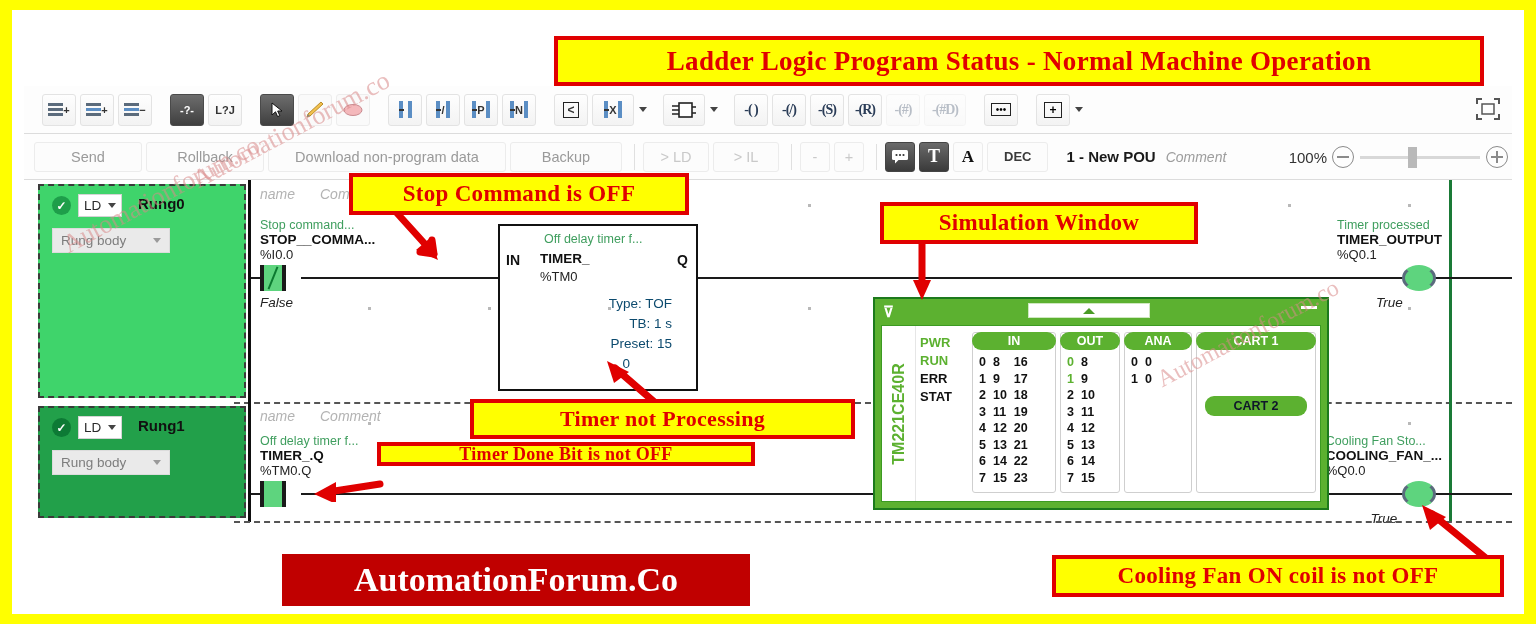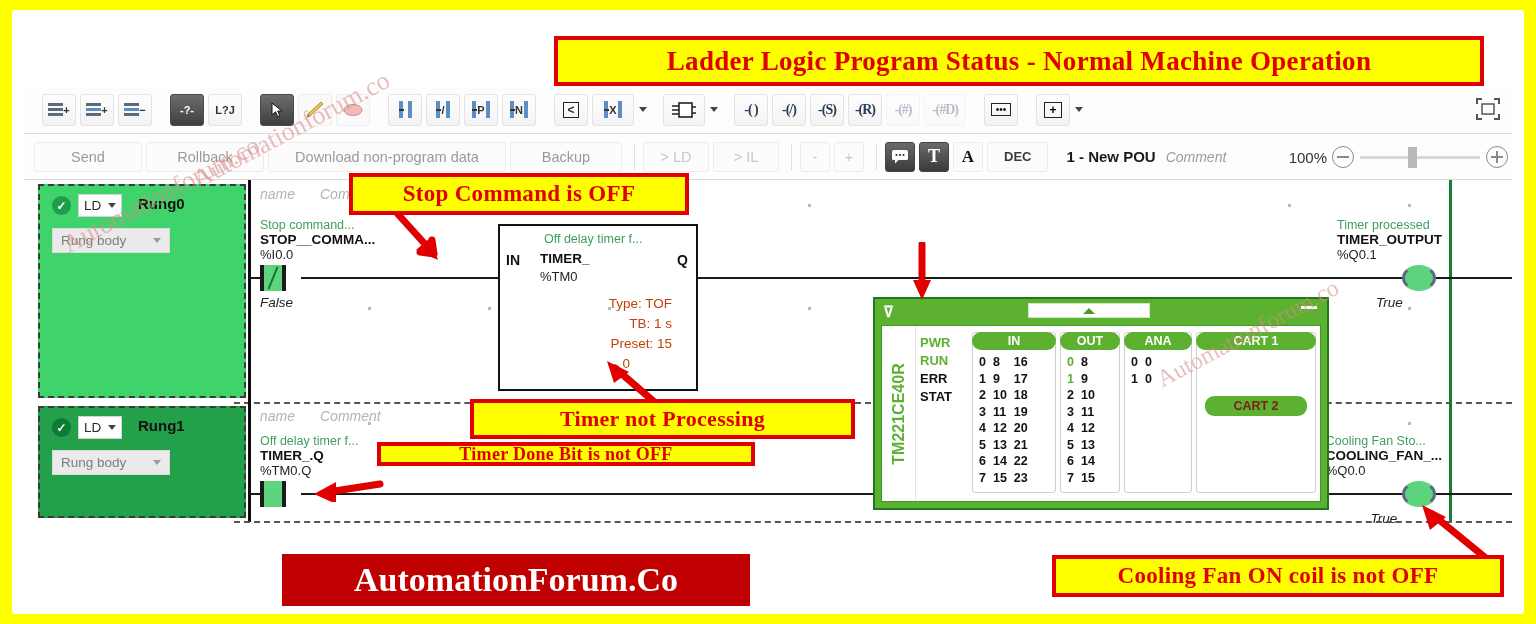--- a/index.html
+++ b/index.html
@@ -145,21 +145,21 @@
   
   #timerblock {
     position:absolute; left:250px; top:44px; width:200px; height:167px;
     border:2px solid #111; background:#fff;
   }
   #tb-title { position:absolute; left:44px; top:6px; font-size:12.5px; color:#3f9e5e; white-space:nowrap;}
   #tb-in { position:absolute; left:6px; top:26px; font:bold 14px "Liberation Sans",sans-serif; color:#111;}
   #tb-q { position:absolute; right:8px; top:26px; font:bold 14px "Liberation Sans",sans-serif; color:#111;}
   #tb-name { position:absolute; left:40px; top:25px; font:bold 13.5px "Liberation Sans",sans-serif; color:#111;}
   #tb-addr { position:absolute; left:40px; top:43px; font-size:13px; color:#222;}
-  .tb-line { position:absolute; right:24px; font-size:13.5px; color:#c2410c; white-space:nowrap;}
+  .tb-line { position:absolute; right:24px; font-size:13.5px; color:#0c4a6e; white-space:nowrap;}
 
   .dotgrid { position:absolute; width:3px;height:3px;background:#b9b9b9;}
 
   
   #simwin {
     position:absolute; left:861px; top:287px; width:456px; height:213px;
     background:#5cb130; border:2px solid #1c7a1c;
   }
   #sim-titlebar { position:absolute; left:0; right:0; top:0; height:26px; background:#5cb130;}
   #sim-pin { position:absolute; left:8px; top:4px; color:#fff; font-size:15px; font-weight:bold;}
@@ -179,21 +179,21 @@
   #sim-leds div { font:bold 13px "Liberation Sans",sans-serif; color:#111; line-height:18px;}
   #sim-leds div.on { color:#5cb130; }
 
   .simcol { border:1px solid #cfcfcf; border-radius:3px; margin:6px 4px 8px 0; display:flex; flex-direction:column;}
   .simcol .cap { background:#5cb130; color:#fff; font:bold 12.5px "Liberation Sans",sans-serif;
                  text-align:center; border-radius:9px; padding:2px 0; margin:-1px -1px 0 -1px;}
   .simcol .rows { flex:1; display:flex; padding:4px 6px; gap:7px;}
   .simcol .rows .rcol div { font:bold 12.5px "Liberation Sans",sans-serif; color:#111; line-height:16.5px; text-align:left;}
   .simcol .rows .rcol div.on { color:#5cb130; }
   #col-in { width:84px; } #col-out { width:60px; } #col-ana { width:68px; } #col-cart { flex:1; }
-  #cart2 { background:#5cb130; color:#7f1d1d; font:bold 12.5px "Liberation Sans",sans-serif; text-align:center;
+  #cart2 { background:#5cb130; color:#0f172a; font:bold 12.5px "Liberation Sans",sans-serif; text-align:center;
            border-radius:9px; padding:3px 0; margin:46px 8px 0 8px;}
 
   
   .anno {
     position:absolute; background:#ffff00; border:4px solid #e00000;
     display:flex; align-items:center; justify-content:center;
     font-family:"Liberation Serif", serif; font-weight:bold; color:#e00000;
     white-space:nowrap; letter-spacing:.3px;
   }
   #anno-title { left:542px; top:26px; width:930px; height:50px; font-size:27px; }
@@ -670,20 +670,21 @@
     <path d="M100 78 L34 24" stroke="#e00000" stroke-width="7" fill="none" stroke-linecap="round"></path>
     <path d="M24 15 L48 27 L32 40 Z" fill="#e00000"></path>
   </svg>
   <svg class="arrow" style="left:895px;top:232px;width:30px;height:62px">
     <path d="M15 2 L15 44" stroke="#e00000" stroke-width="7" fill="none" stroke-linecap="round"></path>
     <path d="M15 58 L6 38 L24 38 Z" fill="#e00000"></path>
   </svg>
 
   <div class="anno" id="anno-title">Ladder Logic Program Status  - Normal Machine Operation</div>
   <div class="anno" id="anno-stop">Stop Command is OFF</div>
+  <div class="anno" id="anno-sim">Simulation Window</div>
   <div class="anno" id="anno-timerproc">Timer not Processing</div>
   <div class="anno" id="anno-donebit">Timer Done Bit is not OFF</div>
   <div class="anno" id="anno-coil">Cooling Fan ON coil is not OFF</div>
 
   <div id="brand">AutomationForum.Co</div>
 
   <div class="wm" id="wm1">Automationforum.co</div>
   <div class="wm" id="wm2">Automationforum.co</div>
   <div class="wm" id="wm3">Automationforum.co</div>
 

